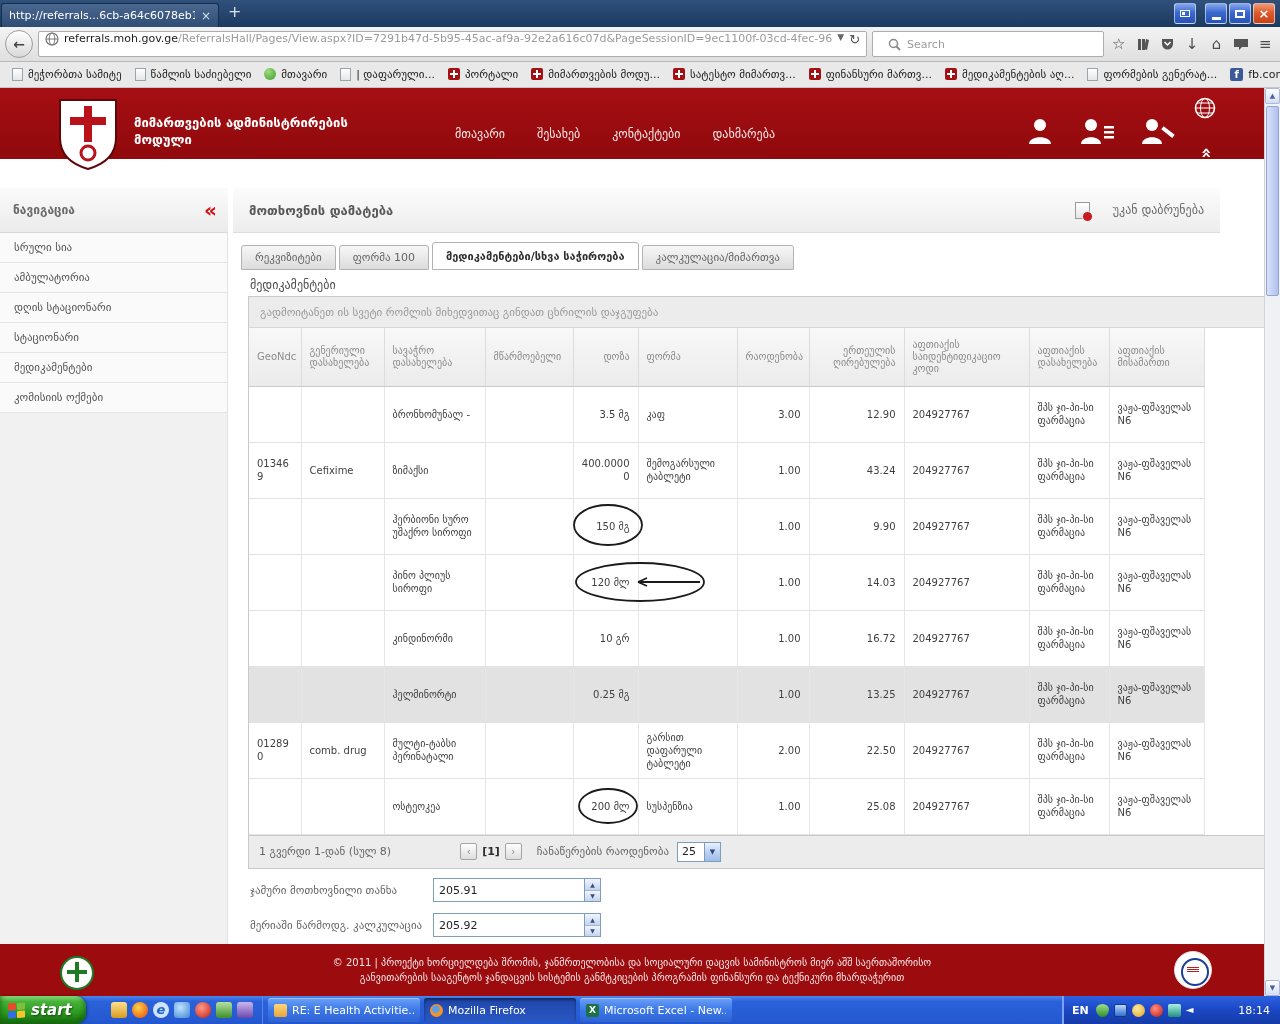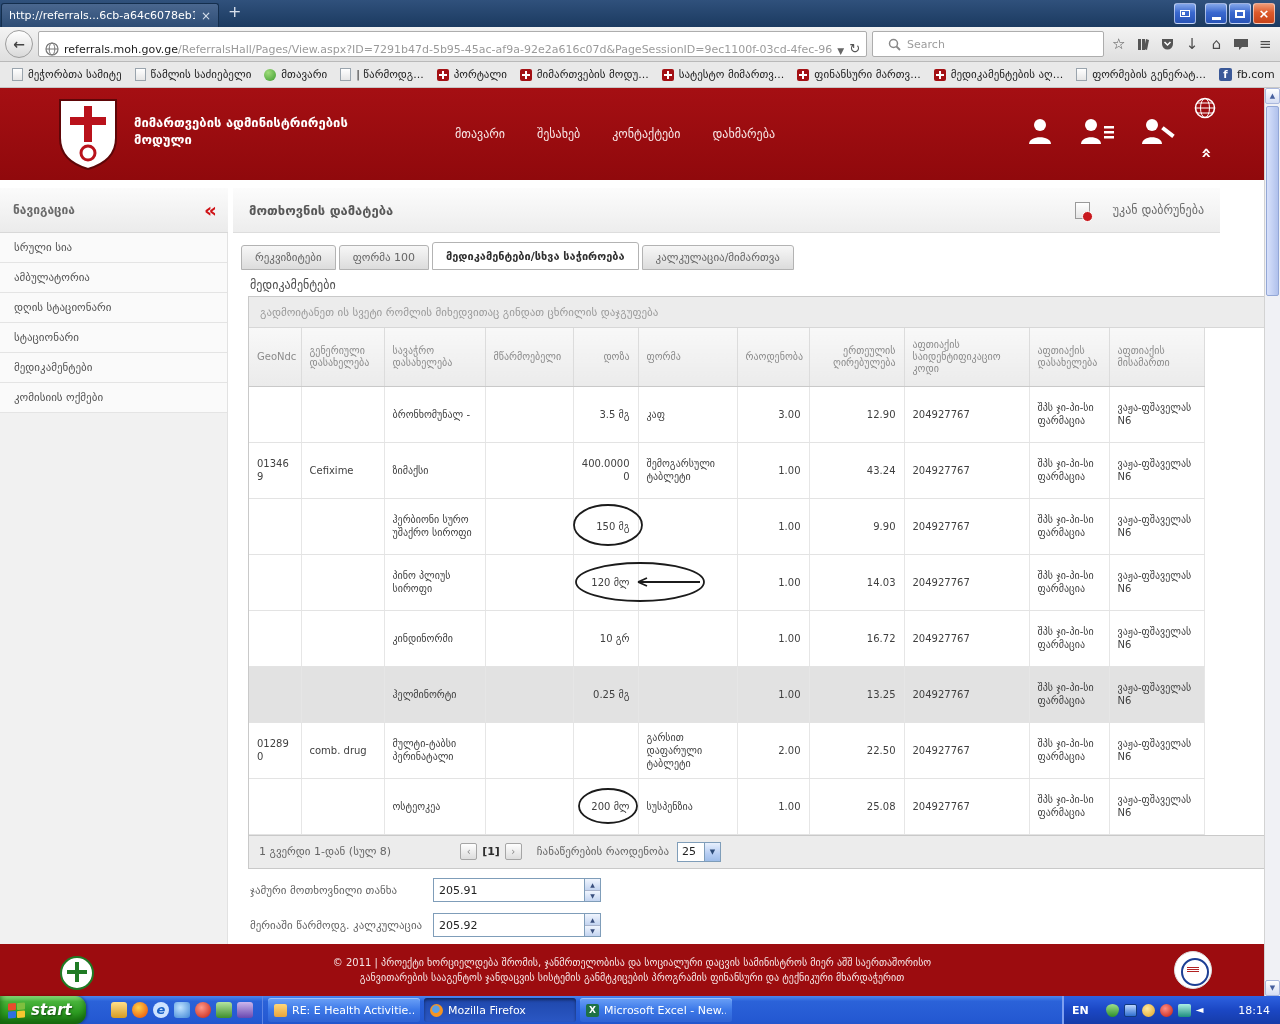--- a/index.html
+++ b/index.html
@@ -19,49 +19,49 @@
 .wb-tabsbtn{margin-right:7px}
 .g-min{width:9px;height:3px;background:#fff;margin-top:9px}
 .g-max{width:10px;height:8px;border:2px solid #fff}
 .g-x{color:#fff;font-size:13px;font-weight:bold;line-height:1}
 .g-tabs{width:10px;height:7px;border:1px solid #fff;position:relative}
 .g-tabs::after{content:"";position:absolute;left:1px;top:1px;width:3px;height:3px;background:#fff}
 
 
 .navbar{position:absolute;top:27px;left:0;width:1280px;height:35px;background:linear-gradient(#f3f3f3,#dfdfdf);border-bottom:1px solid #b9b9b9;display:flex;align-items:center;padding:0 5px;gap:5px}
 .nav-back{flex:0 0 28px;height:28px;border-radius:50%;background:linear-gradient(#fff,#d9d9d9);border:1px solid #9d9d9d;color:#444;font-size:14px;font-weight:bold;display:flex;align-items:center;justify-content:center}
-.urlbar{flex:0 0 737px;height:26px;background:#fff;border:1px solid #adadad;border-radius:2px;display:flex;align-items:flex-end;gap:5px;padding:0 6px}
+.urlbar{flex:0 0 737px;height:26px;background:#fff;border:1px solid #adadad;border-radius:2px;display:flex;align-items:flex-start;gap:5px;padding:0 6px}
 .url-text{flex:1;font-size:11px;color:#9a9a9a;white-space:nowrap;overflow:hidden}
 .url-text b{color:#1c1c1c;font-weight:normal}
 .url-caret{color:#666;font-size:9px}
 .url-reload{color:#555;font-size:13px}
 .searchbar{flex:0 0 232px;height:26px;background:#fff;border:1px solid #adadad;border-radius:2px;display:flex;align-items:center;gap:6px;padding:0 15px}
 .search-ph{font-size:11px;color:#9c9c9c}
 .nav-ico{width:27px;height:27px;display:flex;align-items:center;justify-content:center;color:#4c4c4c;font-size:15px}
 
 
 .bmbar{position:absolute;top:62px;left:0;width:1280px;height:26px;background:#e9e9e9;border-bottom:1px solid #c6c6c6;display:flex;align-items:center;padding:0 6px;gap:1px;overflow:hidden}
-.bm{flex:none;display:flex;align-items:center;gap:5px;padding:2px 6px;font-size:11px;color:#222;white-space:nowrap}
+.bm{flex:none;display:flex;gap:5px;padding:2px 6px;font-size:11px;color:#222;white-space:nowrap}
 .bm-right{margin-left:auto}
 .ico-page{width:11px;height:13px;background:linear-gradient(#fff,#e6e6e6);border:1px solid #9aa4ad}
 .ico-green{width:12px;height:12px;border-radius:50%;background:radial-gradient(circle at 35% 30%,#9fdc7a,#3d9b2f)}
 .ico-crest{width:12px;height:12px;background:#a31014;border-radius:2px;position:relative}
 .ico-crest::before{content:"";position:absolute;left:5px;top:2px;width:2px;height:8px;background:#fff}
 .ico-crest::after{content:"";position:absolute;left:2px;top:5px;width:8px;height:2px;background:#fff}
 .ico-facebook{width:13px;height:13px;background:#3b5998;border-radius:2px;color:#fff;font-size:10px;font-weight:bold;text-align:center;line-height:13px}
 
 
 .pagewrap{position:absolute;top:88px;left:0;width:1264px;height:908px;background:#fff;overflow:hidden}
 .scrollbar{position:absolute;top:88px;right:0;width:16px;height:908px;background:#f0f1f5;border-left:1px solid #d3d3d3}
 .sb-btn{position:absolute;left:0;width:15px;height:16px;background:linear-gradient(#fff,#d5ddf3);border:1px solid #aab8dd;border-radius:2px;color:#47609e;font-size:7px;display:flex;align-items:center;justify-content:center}
 .sb-up{top:0}.sb-down{bottom:0}
 .sb-thumb{position:absolute;left:1px;top:18px;width:13px;height:190px;background:linear-gradient(90deg,#d8e1fb,#b0c1ec);border:1px solid #93a7d6;border-radius:2px}
 
 
-.shead{position:absolute;top:0;left:0;width:1264px;height:92px;background:linear-gradient(#a50f13,#90090c)}
+.shead{position:absolute;top:0;left:0;width:1264px;height:71px;background:linear-gradient(#a50f13,#90090c)}
 .crest{position:absolute;left:57px;top:8px}
 .stitle{position:absolute;left:134px;top:26px;color:#fff;font-size:13px;font-weight:bold;line-height:17px}
 .snavrow{position:absolute;left:455px;top:0;height:92px;display:flex;align-items:center;gap:32px}
 .snav{color:#f6e3e3;font-size:12px}
 .pers{position:absolute;right:88px;top:30px;display:flex;gap:26px;align-items:flex-end}
 .globe-ico{position:absolute;right:48px;top:9px}
 .chev-up{position:absolute;right:52px;top:54px;color:#fff;font-size:17px;font-weight:bold;transform:rotate(90deg);letter-spacing:-2px}
 
 
 .side-head{position:absolute;top:100px;left:0;width:228px;height:45px;background:linear-gradient(#fbfbfb,#ebebeb);border-bottom:1px solid #d8d8d8;display:flex;align-items:center;padding:0 13px}
@@ -139,21 +139,21 @@
 .tasks{position:absolute;left:268px;top:2px;display:flex;gap:4px}
 .task{width:152px;height:24px;border-radius:3px;background:linear-gradient(#6ba1f7 0%,#3c78e8 50%,#2f63d4 100%);box-shadow:inset 0 1px 0 rgba(255,255,255,.35);display:flex;align-items:center;gap:5px;padding:0 6px;color:#fff;font-size:11px}
 .task.active{background:linear-gradient(#1e47ab,#2a57c4);box-shadow:inset 0 2px 3px rgba(0,0,0,.45)}
 .task-lb{white-space:nowrap;overflow:hidden}
 .tico{flex:0 0 13px;height:13px;border-radius:2px}
 .outlook-icon{background:linear-gradient(#ffd77a,#e8a43c)}
 .firefox-icon{border-radius:50%;background:radial-gradient(circle at 45% 40%,#5aa0e8 0 32%,#f59422 40%)}
 .excel-icon{background:#1e7145;position:relative}
 .excel-icon::after{content:"X";position:absolute;left:0;top:0;width:13px;color:#fff;font-size:9px;font-weight:bold;text-align:center;line-height:13px}
 .tray{position:absolute;right:0;top:0;height:28px;width:218px;background:linear-gradient(#2d61e0 0%,#1b47c4 50%,#153ba8 100%);border-left:2px solid #7f9ff0;display:flex;align-items:center;gap:5px;padding:0 10px 0 8px}
-.lang{color:#fff;font-size:11px;font-weight:bold;margin-right:12px}
+.lang{color:#fff;font-size:11px;font-weight:bold;margin-right:2px}
 .ti{width:13px;height:13px;border-radius:2px}
 .ti-shield{background:linear-gradient(#9fe08a,#2d8f2a);border-radius:50% 50% 50% 50%/40% 40% 60% 60%}
 .ti-mon{background:linear-gradient(#bcd6ff,#2f6fd0);border:1px solid #123a80}
 .ti-yel{background:radial-gradient(circle at 40% 35%,#ffe9a0,#e0a11f);border-radius:50%}
 .ti-red{background:radial-gradient(circle at 40% 35%,#ff8f85,#c0170b);border-radius:50%}
 .ti-teal{background:linear-gradient(#aef0e4,#1d8f7f)}
 .ti-vol{background:transparent;color:#fff;font-size:10px;width:auto}
 .clock{margin-left:auto;color:#fff;font-size:11px}
 </style>
 </head>
@@ -234,21 +234,21 @@
       <div class="bm">
         <span class="bm-ico ico-page"></span>
         <span class="bm-lb">წამლის საძიებელი</span>
       </div>
       <div class="bm">
         <span class="bm-ico ico-green"></span>
         <span class="bm-lb">მთავარი</span>
       </div>
       <div class="bm">
         <span class="bm-ico ico-page"></span>
-        <span class="bm-lb">| წარმოდგ...</span>
+        <span class="bm-lb">| დაფარული...</span>
       </div>
       <div class="bm">
         <span class="bm-ico ico-crest"></span>
         <span class="bm-lb">პორტალი</span>
       </div>
       <div class="bm">
         <span class="bm-ico ico-crest"></span>
         <span class="bm-lb">მიმართვების მოდუ...</span>
       </div>
       <div class="bm">

